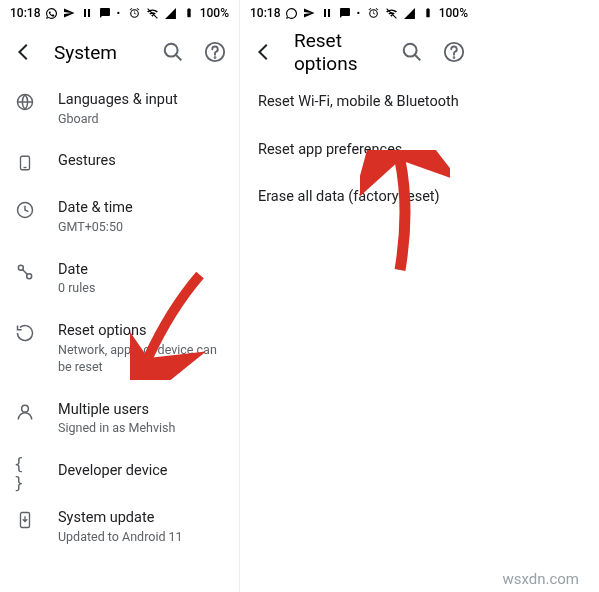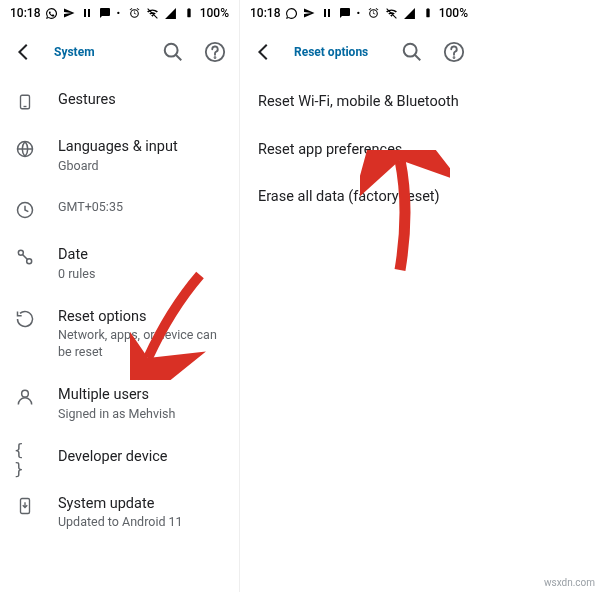--- a/index.html
+++ b/index.html
@@ -35,21 +35,21 @@
   .sb-spacer { flex: 1; }
   .sb-time { font-weight: 500; font-size: 12px; }
   .sb-icon { width: 14px; height: 14px; display: inline-flex; align-items: center; justify-content: center; }
   .topbar {
     height: 52px;
     display: flex;
     align-items: center;
     padding: 0 12px;
     gap: 18px;
   }
-  .topbar-title { font-size: 12px; font-weight: 700; color: #0369a1; flex: 1; }
+  .topbar-title { font-size: 19px; font-weight: 400; color: #000000; flex: 1; }
   .topbar-btn { width: 24px; height: 24px; display: flex; align-items: center; justify-content: center; color: #5f6368; }
   .list { flex: 1; overflow: hidden; }
   .row {
     display: flex;
     align-items: flex-start;
     padding: 12px 16px 12px 14px;
     gap: 22px;
   }
   .row-icon {
     width: 22px; height: 22px;
@@ -63,23 +63,23 @@
   .row-sub { font-size: 12.5px; color: #5f6368; margin-top: 1px; line-height: 1.35; }
   .row.simple { padding: 14px 18px; }
   .row.simple .row-title { font-size: 14.5px; }
   .arrow {
     position: absolute;
     pointer-events: none;
     z-index: 50;
   }
   .watermark {
     position: absolute;
-    right: 4px;
+    right: 20px;
     bottom: 4px;
-    font-size: 10px;
+    font-size: 15px;
     color: #9aa0a6;
   }
   svg { display: block; }
 </style>
 </head>
 <body>
 
 <div class="duo">
 
   <div class="screen">
@@ -154,52 +154,53 @@
             <circle cx="12" cy="12" r="10"></circle>
             <path d="M9 9a3 3 0 1 1 4 2.8c-.7.4-1 1-1 1.7V15" stroke-linecap="round"></path>
             <circle cx="12" cy="18" r="0.5" fill="#5f6368"></circle>
           </svg>
       </div>
     </div>
 
     <div class="list">
       <div class="row">
         <div class="row-icon">
+            <svg viewBox="0 0 24 24" width="20" height="20" fill="none" stroke="#5f6368" stroke-width="1.8">
+              <circle cx="12" cy="12" r="9"></circle>
+              <path d="M3 12h18M12 3a14 14 0 0 1 0 18M12 3a14 14 0 0 0 0 18"></path>
+            </svg>
+          </div>
+        <div class="row-texts">
+          <span class="row-title">Languages &amp; input</span>
+          <span class="row-sub">Gboard</span>
+        </div>
+      </div>
+
+      <div class="row">
+        <div class="row-icon">
             <svg viewBox="0 0 24 24" width="18" height="20" fill="none" stroke="#5f6368" stroke-width="1.8">
               <rect x="6" y="3" width="12" height="18" rx="2"></rect>
               <path d="M10 18h4"></path>
             </svg>
           </div>
         <div class="row-texts">
           <span class="row-title">Gestures</span>
         </div>
       </div>
 
       <div class="row">
         <div class="row-icon">
             <svg viewBox="0 0 24 24" width="20" height="20" fill="none" stroke="#5f6368" stroke-width="1.8">
               <circle cx="12" cy="12" r="9"></circle>
-              <path d="M3 12h18M12 3a14 14 0 0 1 0 18M12 3a14 14 0 0 0 0 18"></path>
-            </svg>
-          </div>
-        <div class="row-texts">
-          <span class="row-title">Languages &amp; input</span>
-          <span class="row-sub">Gboard</span>
-        </div>
-      </div>
-
-      <div class="row">
-        <div class="row-icon">
-            <svg viewBox="0 0 24 24" width="20" height="20" fill="none" stroke="#5f6368" stroke-width="1.8">
-              <circle cx="12" cy="12" r="9"></circle>
               <path d="M12 7v5l4 2"></path>
             </svg>
           </div>
         <div class="row-texts">
-          <span class="row-sub">GMT+05:35</span>
+          <span class="row-title">Date &amp; time</span>
+          <span class="row-sub">GMT+05:50</span>
         </div>
       </div>
 
 
       <div class="row">
         <div class="row-icon">
             <svg viewBox="0 0 24 24" width="20" height="20" fill="none" stroke="#5f6368" stroke-width="1.8">
               <circle cx="7" cy="7" r="3"></circle>
               <circle cx="17" cy="17" r="3"></circle>
               <path d="M9 9l6 6"></path>

